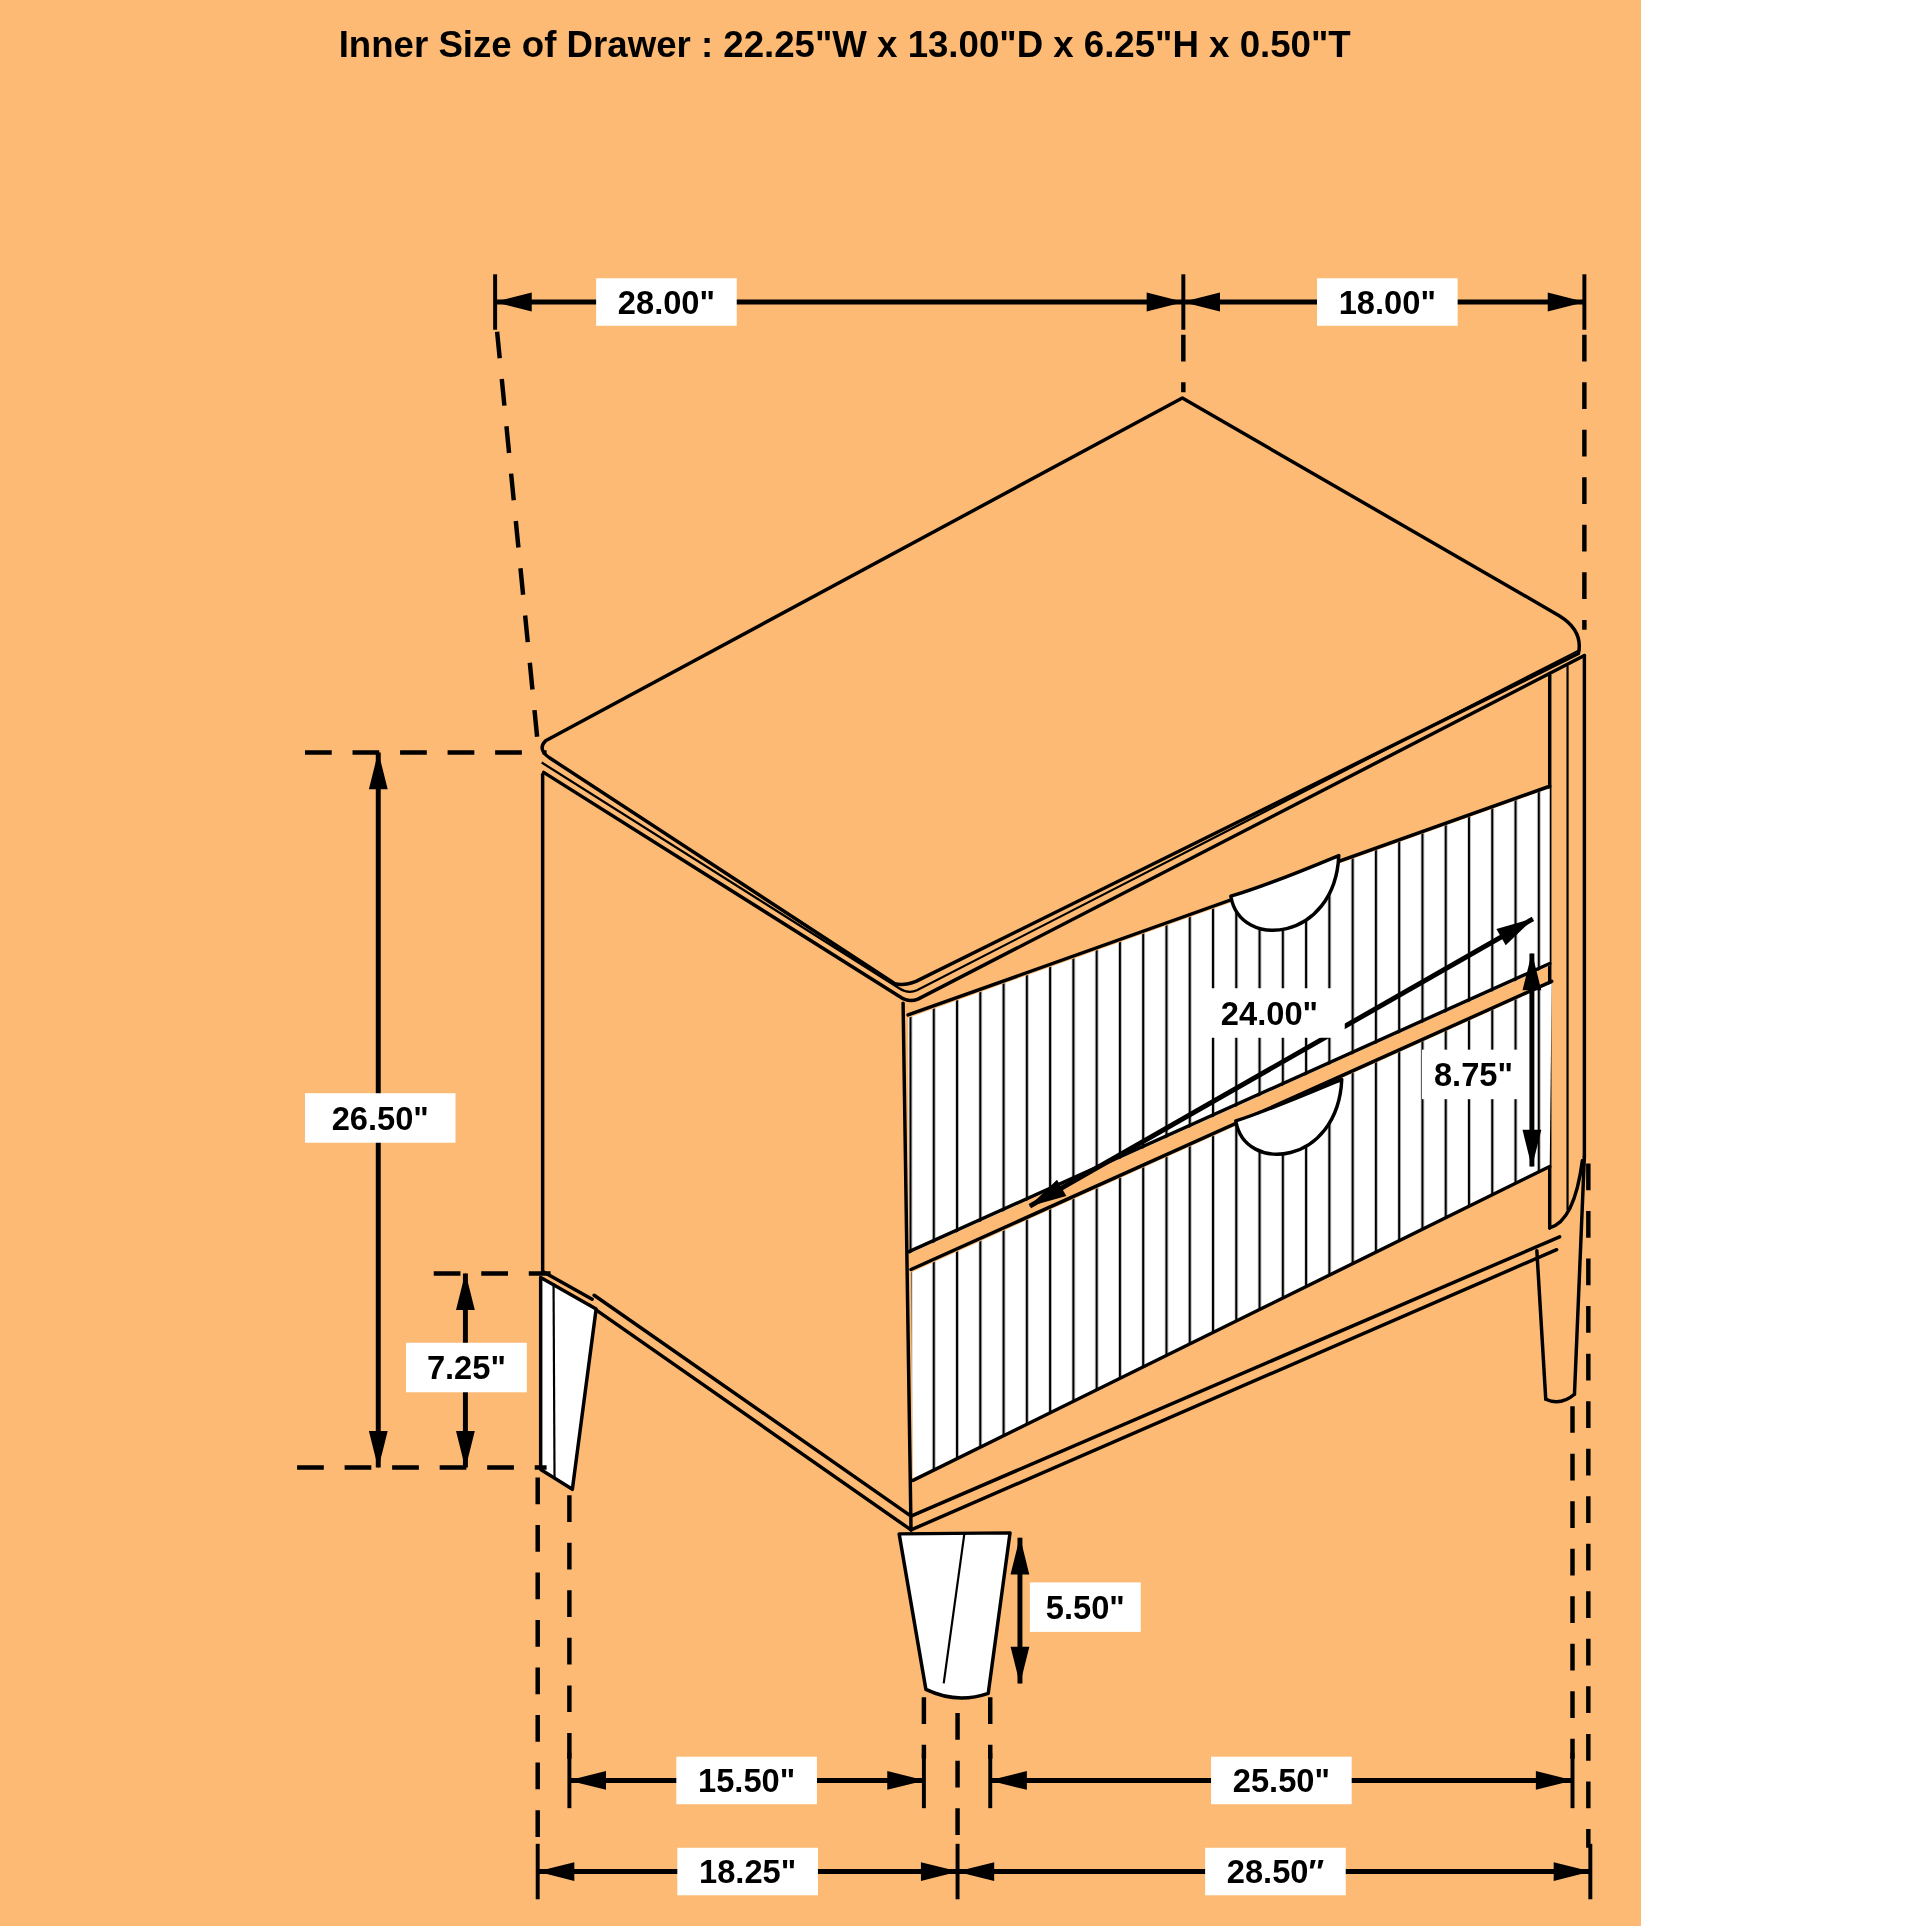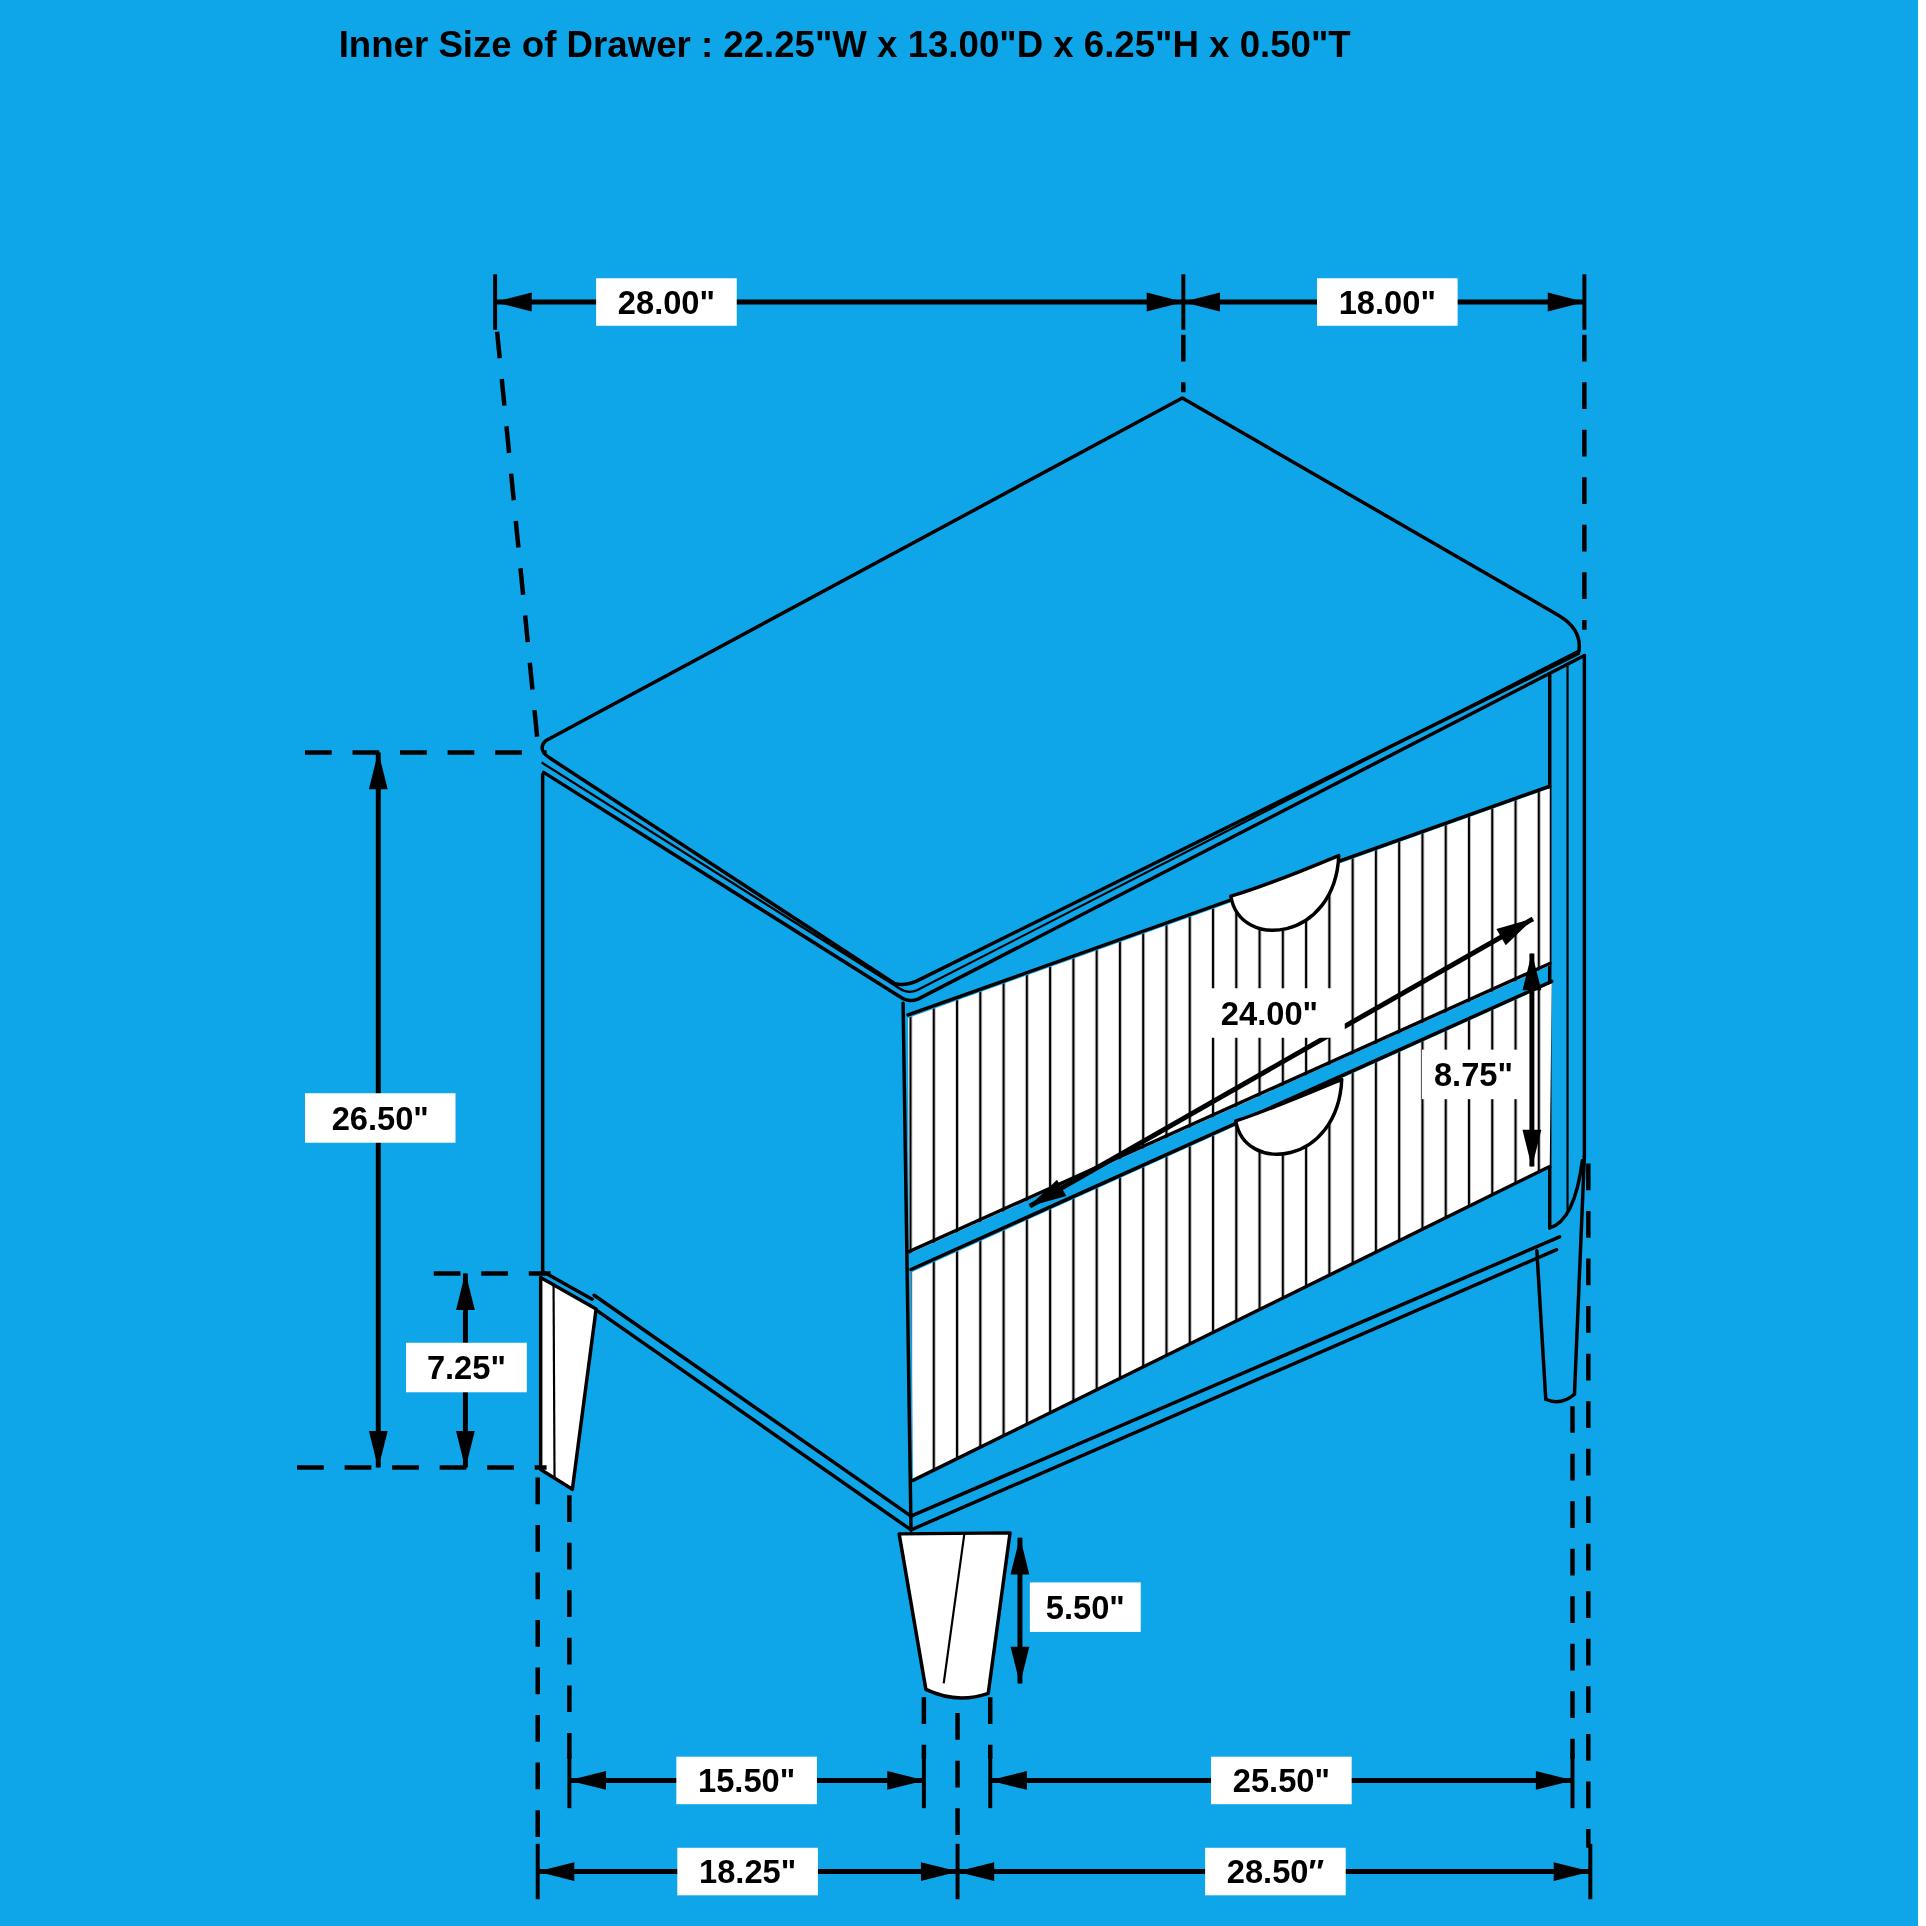--- a/index.html
+++ b/index.html
@@ -1,16 +1,16 @@
 <!DOCTYPE html>
 <html><head>
 <meta charset="utf-8">
 <style>
   html,body{margin:0;padding:0;background:#ffffff;}
-  .page{width:1918px;height:1927px;background:#0ea5e9;position:relative;overflow:hidden;}
+  .page{width:1641px;height:1927px;background:#fdba74;position:relative;overflow:hidden;}
   svg{display:block;}
   .outline{fill:none;stroke:#000;stroke-width:3.5;stroke-linejoin:round;stroke-linecap:round;}
   .thin{fill:none;stroke:#000;stroke-width:2.2;}
   .whitefill{fill:#fff;stroke:#000;stroke-width:3.5;stroke-linejoin:round;}
   .dim{stroke:#000;stroke-width:5;fill:none;}
   .tick{stroke:#000;stroke-width:4;}
   .dash{stroke:#000;stroke-width:4.5;fill:none;stroke-dasharray:27 21;}
   .lbl{font-family:"Liberation Sans","DejaVu Sans",sans-serif;font-weight:bold;font-size:33px;fill:#000;text-anchor:middle;}
   .title{font-family:"Liberation Sans","DejaVu Sans",sans-serif;font-weight:bold;font-size:37px;fill:#000;text-anchor:middle;}
   .bg{fill:#ffffff;}

